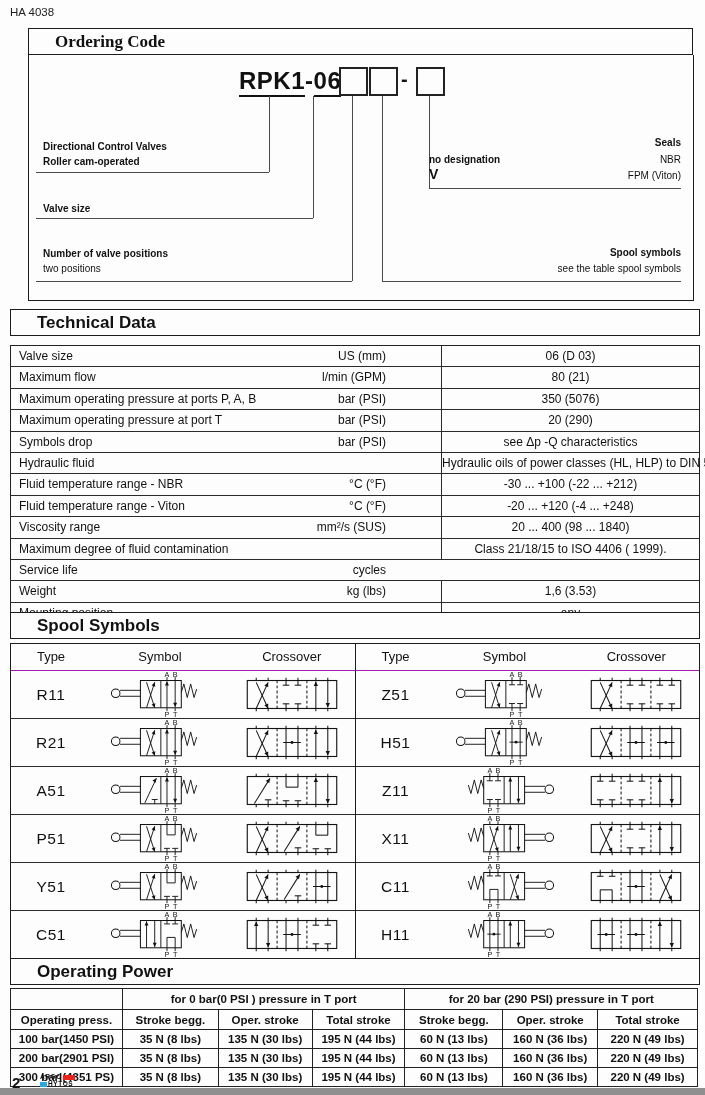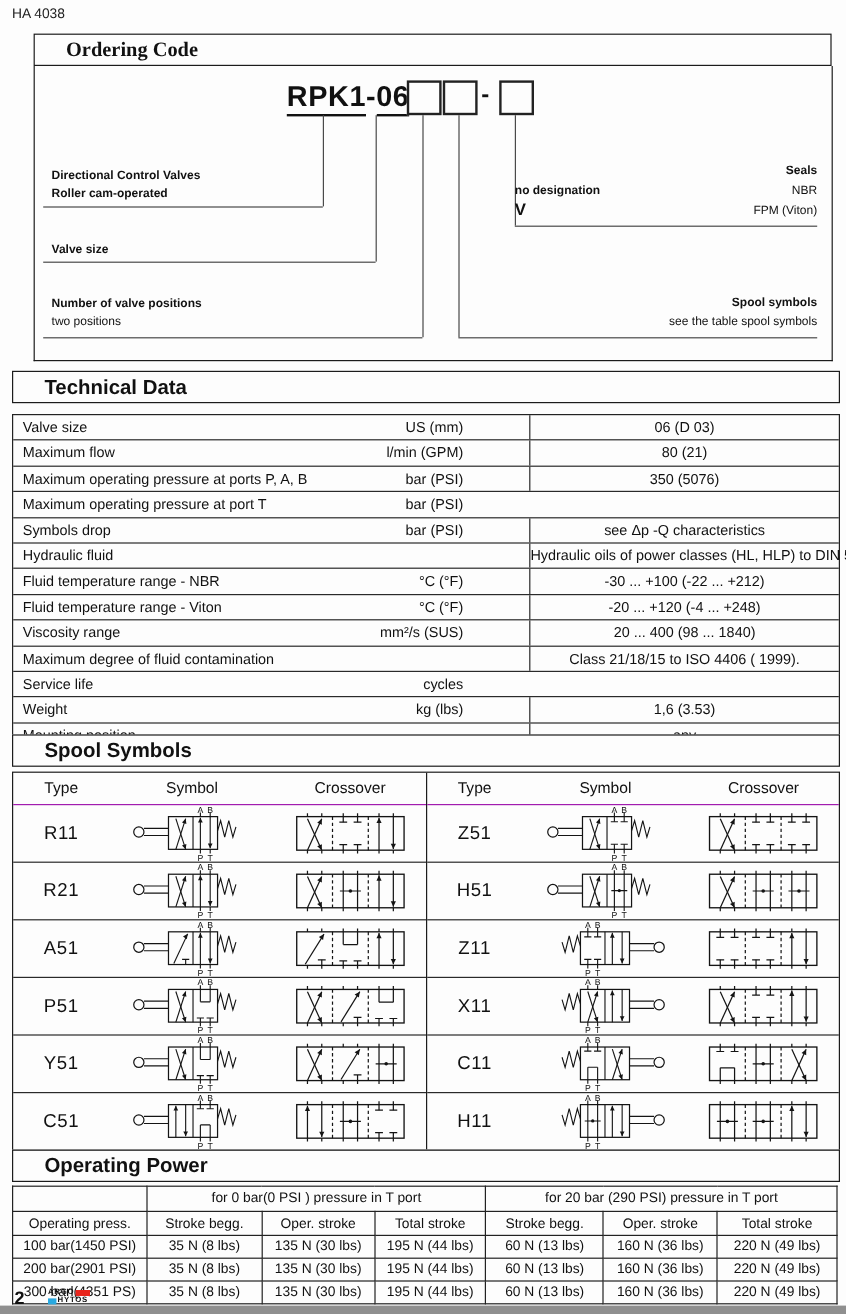--- a/index.html
+++ b/index.html
@@ -34,21 +34,21 @@
   .sp-half + .sp-half{border-left:1px solid #1c1c1c;}
   .sp-head{display:flex;height:26px;border-bottom:1px solid #a21caf;font-size:13px;line-height:26px;}
   .sp-row{display:flex;height:47px;align-items:center;}
   .sp-row + .sp-row{border-top:1px solid #2a2a2a;}
   .sp-c1{flex:0 0 80px;text-align:center;}
   .sp-c2{flex:0 0 138px;display:flex;justify-content:center;align-items:center;}
   .sp-c3{flex:1;display:flex;justify-content:center;align-items:center;}
   .sp-type{font-size:15.5px;letter-spacing:.5px;}
   
   .power{position:absolute;left:10px;top:988px;width:688px;border-collapse:collapse;font-size:11.5px;}
-  .power td{border:1px solid #222;text-align:center;padding:0;height:18px;white-space:nowrap;background:#fdfdfd;}
+  .power td{border:1px solid #222;text-align:center;padding:0;height:18px;white-space:nowrap;background:#fdfdfd;font-weight:bold;}
   .power tr.gh td{height:20px;}
   .power tr.ch td{height:19px;}
   
   .page-num{position:absolute;left:12px;top:1074px;font-size:15px;font-weight:bold;}
   .logo{position:absolute;left:40px;top:1074px;font-size:6.5px;font-weight:bold;letter-spacing:.6px;line-height:6.5px;color:#101010;}
   .logo-row{display:flex;align-items:center;height:7px;}
   .logo-red{width:12px;height:5.5px;margin-left:1px;}
   .logo-blue{width:7px;height:5.5px;margin-right:1px;}
   .scan-strip{position:absolute;left:0;top:1088px;width:705px;height:7px;background:#8f8f8f;}
   svg{display:block;}
@@ -112,20 +112,21 @@
         <div class="td-value">80 (21)</div>
       </div>
       <div class="trow">
         <div class="td-label">Maximum operating pressure at ports P, A, B</div>
         <div class="td-unit">bar (PSI)</div>
         <div class="td-value">350 (5076)</div>
       </div>
       <div class="trow">
         <div class="td-label">Maximum operating pressure at port T</div>
         <div class="td-unit">bar (PSI)</div>
+        <div class="td-value">20 (290)</div>
       </div>
       <div class="trow">
         <div class="td-label">Symbols drop</div>
         <div class="td-unit">bar (PSI)</div>
         <div class="td-value">see Δp -Q characteristics</div>
       </div>
       <div class="trow">
         <div class="td-label">Hydraulic fluid</div>
         <div class="td-unit"></div>
         <div class="td-value">Hydraulic oils of power classes (HL, HLP) to DIN 51524</div>

